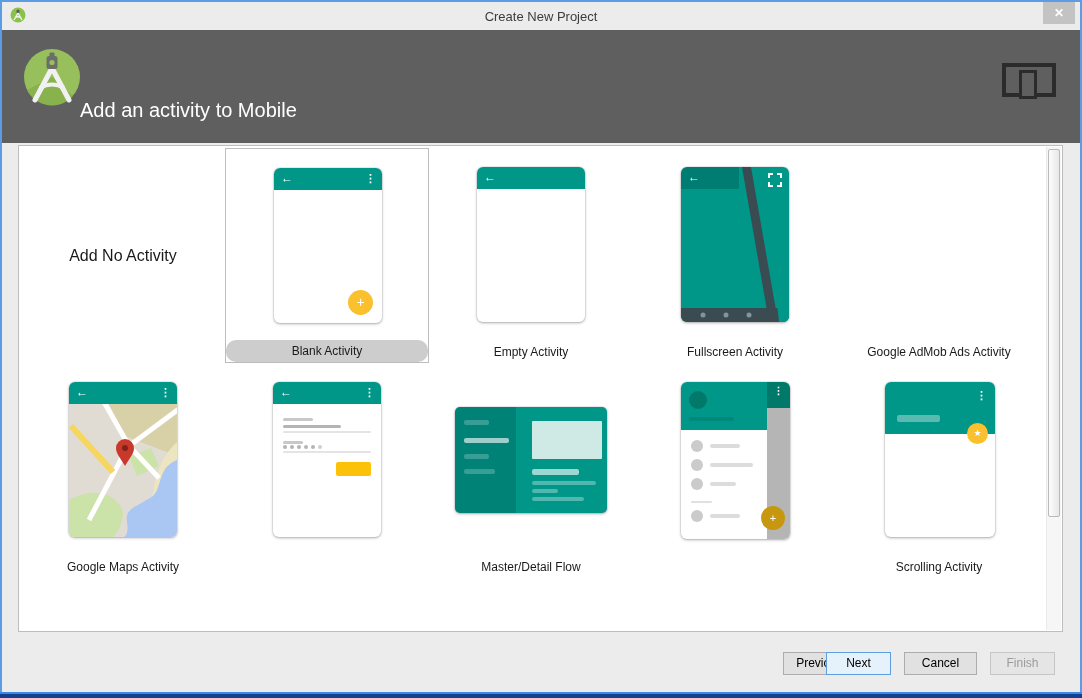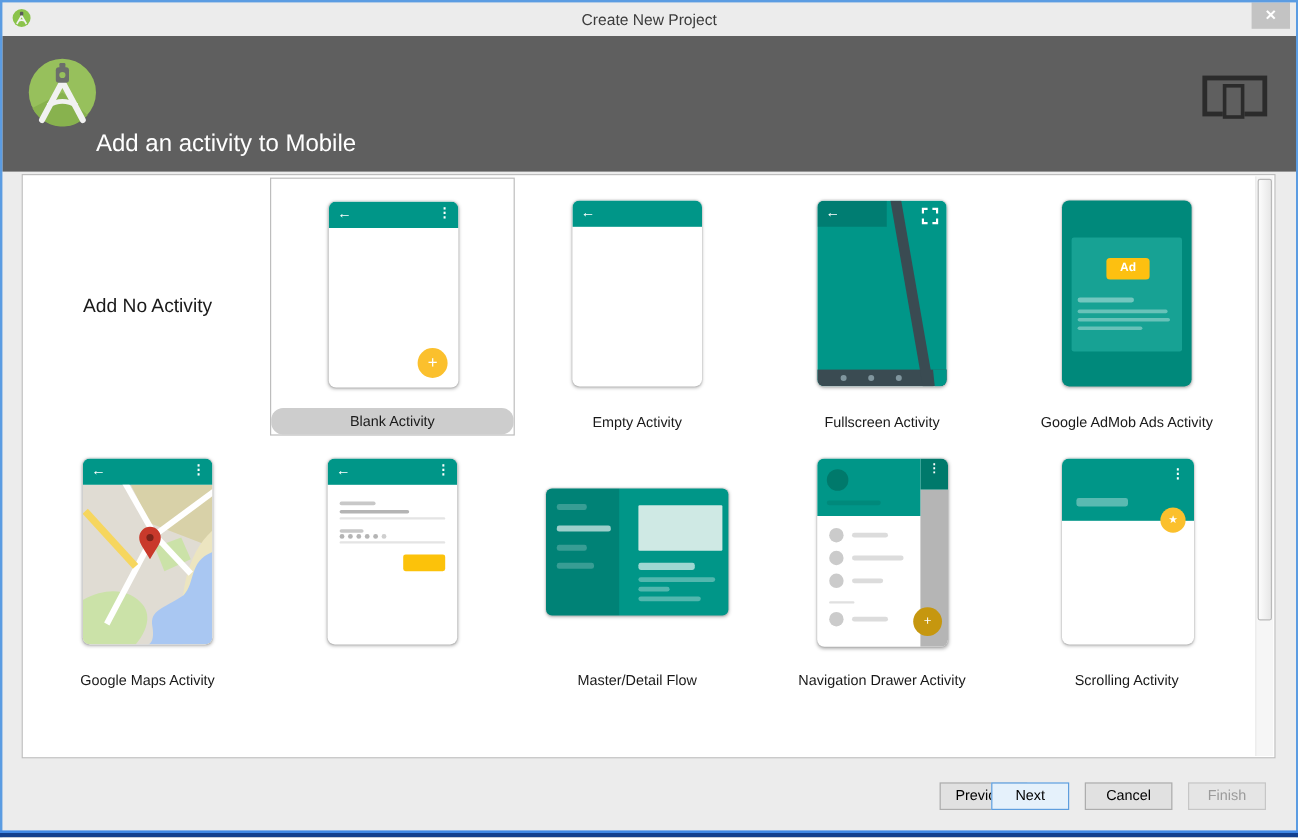--- a/index.html
+++ b/index.html
@@ -11,21 +11,21 @@
   .edge-t{position:absolute;top:0;left:0;right:0;height:2px;background:#5b9ce2;z-index:50;}
   .edge-b{position:absolute;bottom:0;left:0;right:0;height:6px;background:linear-gradient(#3f87e5 0 2px,#123f8e 2px 100%);z-index:50;}
   
   #titlebar{position:absolute;left:2px;top:2px;right:2px;height:28px;background:#ececec;}
   #titleText{position:absolute;left:0;right:0;top:7px;text-align:center;font-size:13px;color:#3c3c3c;}
   #tbIcon{position:absolute;left:8px;top:5px;}
   #closeBtn{position:absolute;right:5px;top:0;width:32px;height:22px;background:#c3c3c3;color:#fff;
     font-size:12px;font-weight:bold;text-align:center;line-height:22px;cursor:default;}
   
   #header{position:absolute;left:2px;top:30px;right:2px;height:113px;background:#5f5f5f;}
-  #hTitle{position:absolute;left:78px;top:69px;color:#fff;font-size:20px;margin-top:10px;}
+  #hTitle{position:absolute;left:78px;top:69px;color:#fff;font-size:20px;}
   #logo{position:absolute;left:21px;top:18px;}
   #formfactor{position:absolute;right:24px;top:33px;width:54px;height:36px;}
   #formfactor .tab{position:absolute;left:0;top:0;width:54px;height:34px;border:4px solid #2b2b2b;}
   #formfactor .ph{position:absolute;left:17px;top:7px;width:18px;height:29px;border:3px solid #2b2b2b;background:#5f5f5f;}
   
   #panel{position:absolute;left:18px;top:145px;width:1045px;height:487px;background:#fff;border:1px solid #bdbdbd;}
   .cell{position:absolute;width:204px;height:215px;}
   .cell.selected{border:1px solid #bdbdbd;}
   .cell-label{position:absolute;left:0;right:0;bottom:0;height:22px;line-height:22px;text-align:center;
     font-size:12px;color:#1a1a1a;white-space:nowrap;}
@@ -130,30 +130,20 @@
         </svg>
         <span class="ic back">←</span>
         <svg width="14" height="14" viewBox="0 0 14 14" style="position:absolute;right:7px;top:6px;">
           <path d="M1 5 V1 H5 M9 1 H13 V5 M13 9 V13 H9 M5 13 H1 V9" stroke="#fff" stroke-width="2" fill="none"></path>
         </svg>
       </div>
       <div class="cell-label">Fullscreen Activity</div>
     </div>
 
     <div class="cell" style="left:818px;top:2px;">
-      <div class="thumb" style="background:#00897b;">
-        <div style="position:absolute;left:8px;top:31px;width:92px;height:95px;background:#17a294;border-radius:2px;">
-          <div style="position:absolute;left:29px;top:17px;width:36px;height:18px;background:#fdc010;border-radius:3px;
-                      color:#fff;font-size:10px;font-weight:bold;text-align:center;line-height:18px;">Ad</div>
-          <div class="gline" style="left:5px;top:50px;width:47px;height:4px;background:rgba(255,255,255,0.4);"></div>
-          <div class="gline" style="left:5px;top:60px;width:75px;height:3px;background:rgba(255,255,255,0.35);"></div>
-          <div class="gline" style="left:5px;top:67px;width:77px;height:3px;background:rgba(255,255,255,0.35);"></div>
-          <div class="gline" style="left:5px;top:74px;width:54px;height:3px;background:rgba(255,255,255,0.35);"></div>
-        </div>
-      </div>
       <div class="cell-label">Google AdMob Ads Activity</div>
     </div>
 
     <div class="cell" style="left:2px;top:217px;">
       <div class="thumb">
         <div class="appbar">
           <span class="ic back">←</span>
           <span class="ic menu">⋮</span>
         </div>
         <svg width="108" height="133" viewBox="0 0 108 133" style="position:absolute;left:0;top:22px;">
@@ -226,21 +216,20 @@
         <div class="dot" style="left:10px;top:58px;width:12px;height:12px;background:#cbcbcb;"></div>
         <div class="gline" style="left:29px;top:62px;width:30px;height:4px;background:#dcdcdc;"></div>
         <div class="dot" style="left:10px;top:77px;width:12px;height:12px;background:#cbcbcb;"></div>
         <div class="gline" style="left:29px;top:81px;width:43px;height:4px;background:#dcdcdc;"></div>
         <div class="dot" style="left:10px;top:96px;width:12px;height:12px;background:#cbcbcb;"></div>
         <div class="gline" style="left:29px;top:100px;width:26px;height:4px;background:#dcdcdc;"></div>
         <div class="gline" style="left:10px;top:119px;width:21px;height:2px;background:#e0e0e0;"></div>
         <div class="dot" style="left:10px;top:128px;width:12px;height:12px;background:#cbcbcb;"></div>
         <div class="gline" style="left:29px;top:132px;width:30px;height:4px;background:#dcdcdc;"></div>
       </div>
-      <div class="cell-label">Navigation Drawer Activity</div>
     </div>
 
     <div class="cell" style="left:818px;top:217px;">
       <div class="thumb" style="width:110px;">
         <div style="position:absolute;left:0;top:0;width:110px;height:52px;background:#009688;"></div>
         <span class="ic menu" style="right:8px;top:6px;">⋮</span>
         <div class="gline" style="left:12px;top:33px;width:43px;height:7px;background:rgba(255,255,255,0.35);"></div>
         <div class="fab" style="left:82px;top:41px;width:21px;height:21px;font-size:9px;line-height:21px;">★</div>
       </div>
       <div class="cell-label">Scrolling Activity</div>

